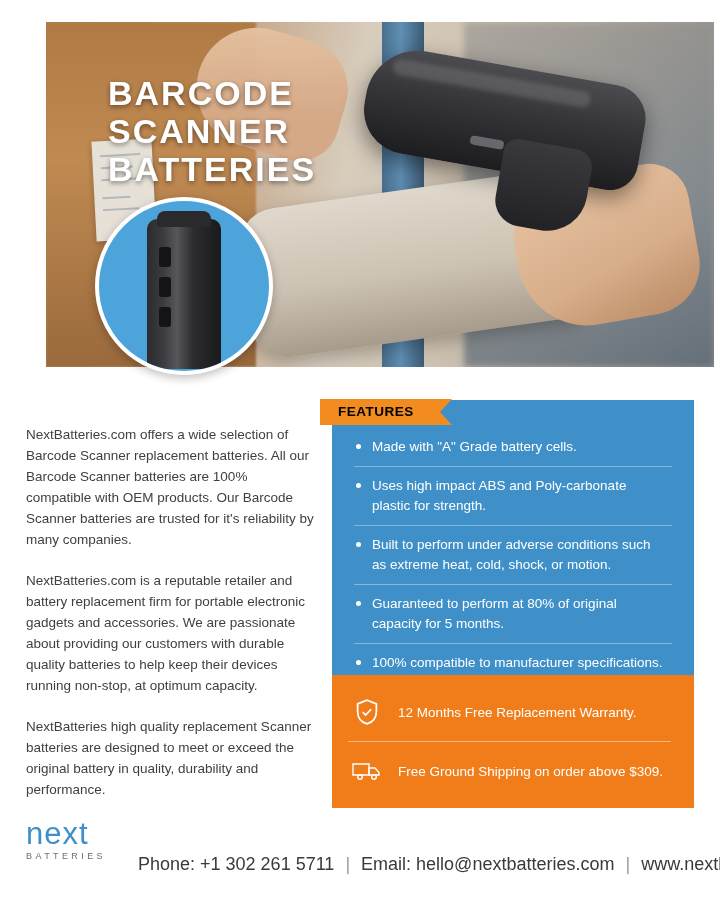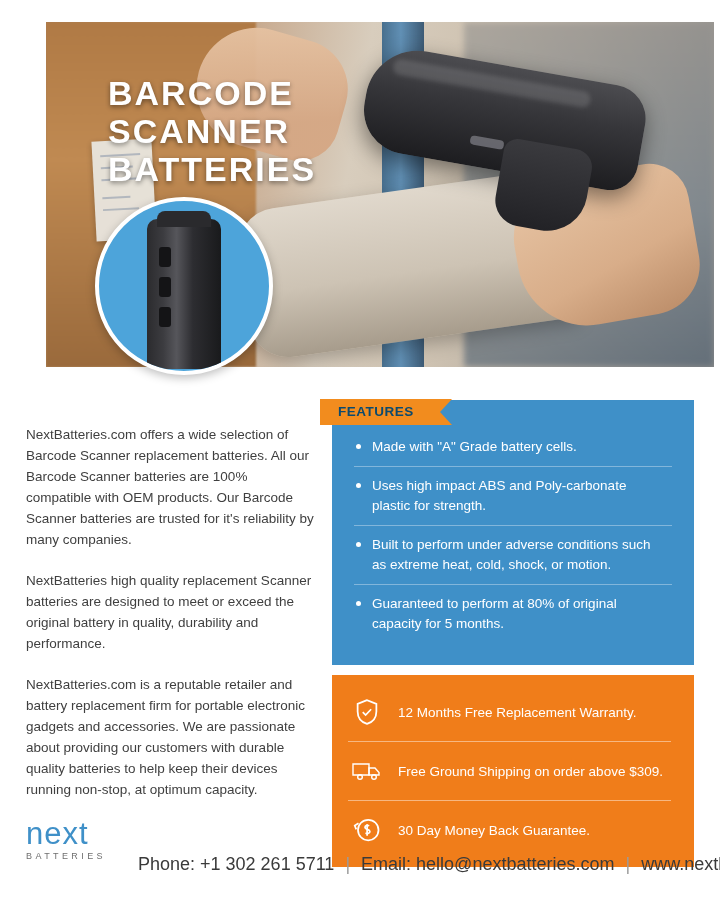--- a/index.html
+++ b/index.html
@@ -194,21 +194,21 @@
     background: #3f90c8;
     padding: 28px 22px 22px 22px;
     box-sizing: border-box;
   }
   .features-ribbon {
     position: absolute;
     left: 320px;
     top: 399px;
     height: 26px;
     background: #f28c1e;
-    color: #0c4a6e;
+    color: #000000;
     font-size: 13.5px;
     font-weight: bold;
     letter-spacing: .5px;
     line-height: 26px;
     padding: 0 26px 0 18px;
     z-index: 4;
   }
   .features-ribbon:after {
     content: "";
     position: absolute;
@@ -333,30 +333,31 @@
   <div class="battery-circle">
     <div class="batt">
       <div class="slot" style="top:28px;"></div>
       <div class="slot" style="top:58px;"></div>
       <div class="slot" style="top:88px;"></div>
     </div>
   </div>
 
   <div class="left-col">
     <p>NextBatteries.com offers a wide selection of Barcode Scanner replacement batteries. All our Barcode Scanner batteries are 100% compatible with OEM products. Our Barcode Scanner batteries are trusted for it's reliability by many companies.</p>
+    <p>NextBatteries.com is a reputable retailer and battery replacement firm for portable electronic gadgets and accessories. We are passionate about providing our customers with durable quality batteries to help keep their devices running non-stop, at optimum capacity.</p>
     <p>NextBatteries high quality replacement Scanner batteries are designed to meet or exceed the original battery in quality, durability and performance.</p>
-    <p>NextBatteries.com is a reputable retailer and battery replacement firm for portable electronic gadgets and accessories. We are passionate about providing our customers with durable quality batteries to help keep their devices running non-stop, at optimum capacity.</p>
   </div>
 
   <div class="features">
     <ul class="feat-list">
       <li>Made with "A" Grade battery cells.</li>
       <li>Uses high impact ABS and Poly-carbonate plastic for strength.</li>
       <li>Built to perform under adverse conditions such as extreme heat, cold, shock, or motion.</li>
       <li>Guaranteed to perform at 80% of original capacity for 5 months.</li>
+      <li>100% compatible to manufacturer specifications.</li>
     </ul>
   </div>
   <div class="features-ribbon">FEATURES</div>
 
   <div class="benefits">
     <div class="benefit">
       <span class="b-icon">
         <svg width="30" height="30" viewBox="0 0 24 24" fill="none" stroke="#ffffff" stroke-width="1.4">
           <path d="M12 2.5 4.5 5.5v6c0 5 3.2 8.6 7.5 10 4.3-1.4 7.5-5 7.5-10v-6L12 2.5z"></path>
           <path d="M8.6 12.1l2.3 2.3 4.4-4.6"></path>
@@ -368,31 +369,20 @@
       <span class="b-icon">
         <svg width="32" height="24" viewBox="0 0 32 24" fill="none" stroke="#ffffff" stroke-width="1.4">
           <path d="M2 5h16v11H2z"></path>
           <path d="M18 9h6l4 4.5V16h-10z"></path>
           <circle cx="9" cy="18" r="2.3"></circle>
           <circle cx="23" cy="18" r="2.3"></circle>
         </svg>
       </span>
       <span class="b-text">Free Ground Shipping on order above $309.</span>
     </div>
-    <div class="benefit">
-      <span class="b-icon">
-        <svg width="30" height="30" viewBox="0 0 24 24" fill="none" stroke="#ffffff" stroke-width="1.4">
-          <circle cx="13" cy="12" r="8.2"></circle>
-          <path d="M13.8 8.6c-1.8-.7-3.4-.1-3.4 1.3 0 1.9 3.9 1.3 3.9 3.3 0 1.4-1.6 2-3.5 1.3"></path>
-          <path d="M12.1 7.4v9.2"></path>
-          <path d="M5.2 6.6 2.2 8.4l1.2 3.1"></path>
-        </svg>
-      </span>
-      <span class="b-text">30 Day Money Back Guarantee.</span>
-    </div>
   </div>
 
   <div class="logo">
     <div class="next">next</div>
     <div class="batteries">BATTERIES</div>
   </div>
   <div class="footer-contact">
     <span>Phone: +1 302 261 5711</span>
     <span class="sep">|</span>
     <span>Email: hello@nextbatteries.com</span>

